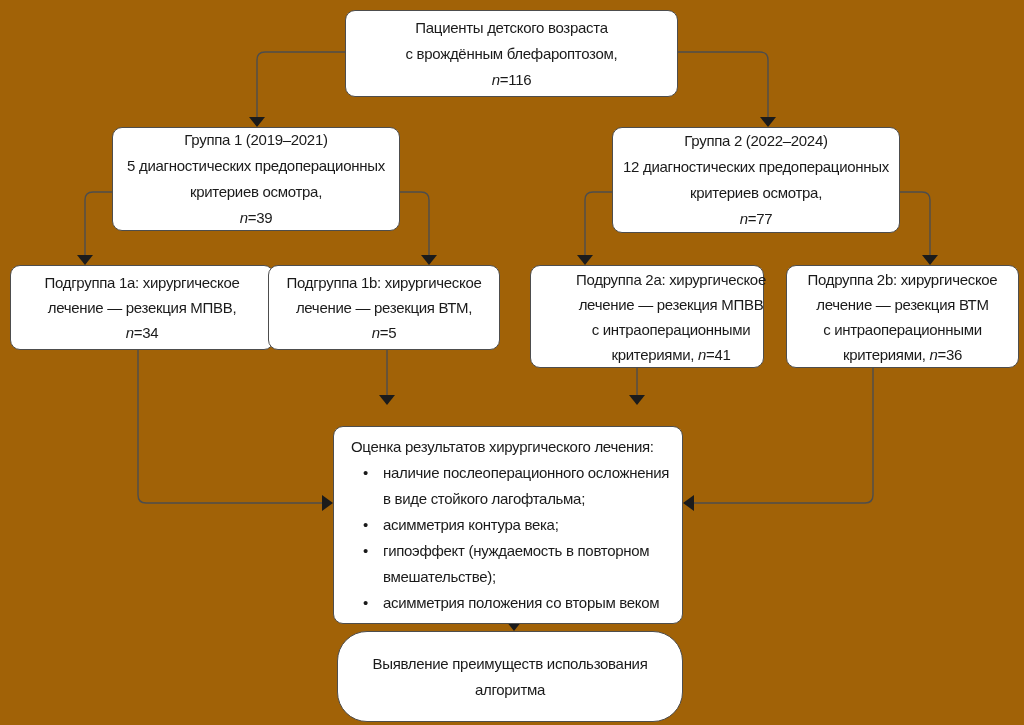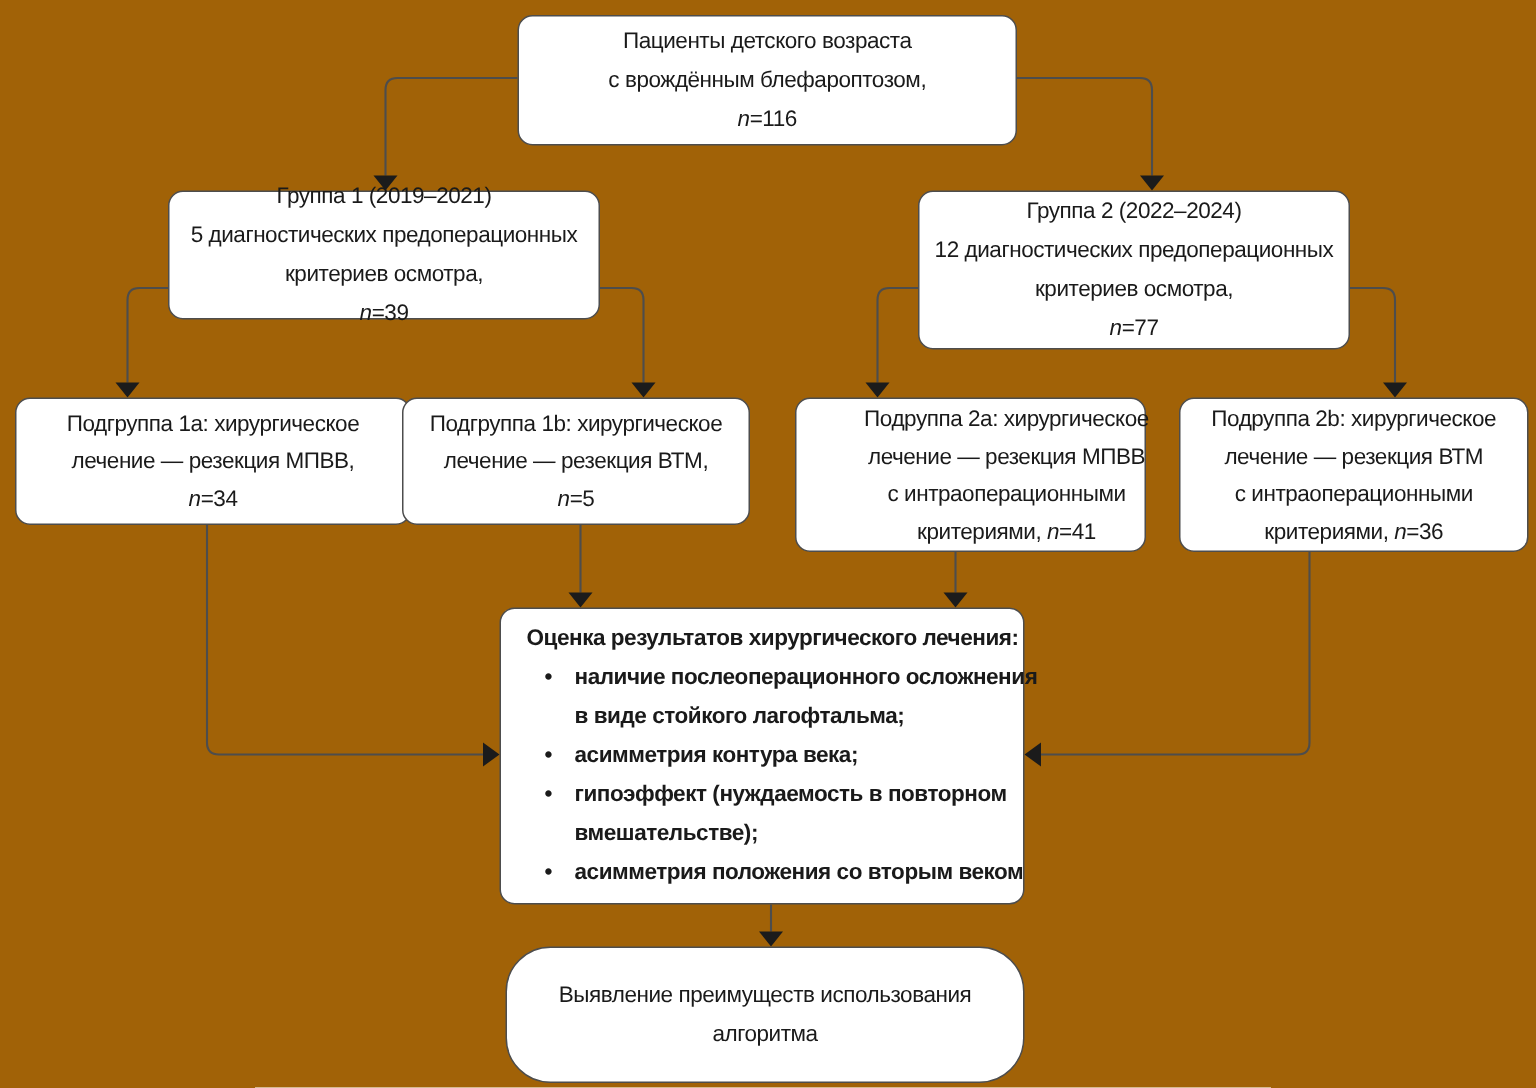--- a/index.html
+++ b/index.html
@@ -38,27 +38,27 @@
     align-items: stretch;
     text-align: left;
     padding: 6px 6px 6px 17px;
     line-height: 26px;
   }
   .node.list .line.bulleted { padding-left: 12px; }
   .node.list .line.indented { padding-left: 32px; }
   .node.list .bullet { display: inline-block; width: 20px; }
   
   .n-patients  { left: 345px; top: 10px;  width: 333px; height: 87px;  line-height: 26px; }
-  .n-group1    { left: 112px; top: 127px; width: 288px; height: 86px; line-height: 26px; }
+  .n-group1    { left: 112px; top: 127px; width: 288px; height: 104px; line-height: 26px; }
   .n-group2    { left: 612px; top: 127px; width: 288px; height: 106px; line-height: 26px; }
   .n-sub1a     { left: 10px;  top: 265px; width: 264px; height: 85px; }
   .n-sub1b     { left: 268px; top: 265px; width: 232px; height: 85px; }
   .n-sub2a     { left: 530px; top: 265px; width: 234px; height: 103px; padding-left: 48px; }
   .n-sub2b     { left: 786px; top: 265px; width: 233px; height: 103px; }
-  .n-eval      { left: 333px; top: 405px; width: 350px; height: 198px; font-weight: bold; }
+  .n-eval      { left: 333px; top: 426px; width: 350px; height: 198px; }
   .n-outcome   { left: 337px; top: 631px; width: 346px; height: 91px;  line-height: 26px; border-radius: 30px; }
 </style>
 </head>
 <body>
 
 <div class="canvas">
 
   <svg class="connectors" viewBox="0 0 1024 725">
     <g fill="none" stroke="#4d4d4d" stroke-width="1.4">
       <path d="M345,52 L265,52 Q257,52 257,60 L257,117"></path>

